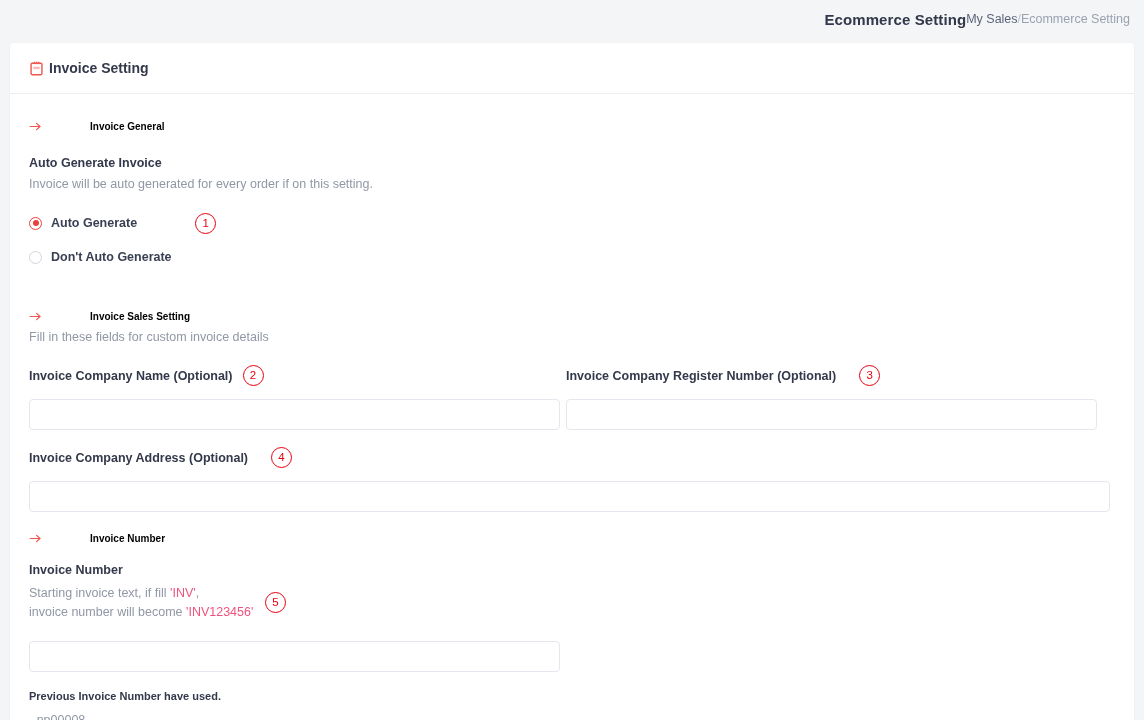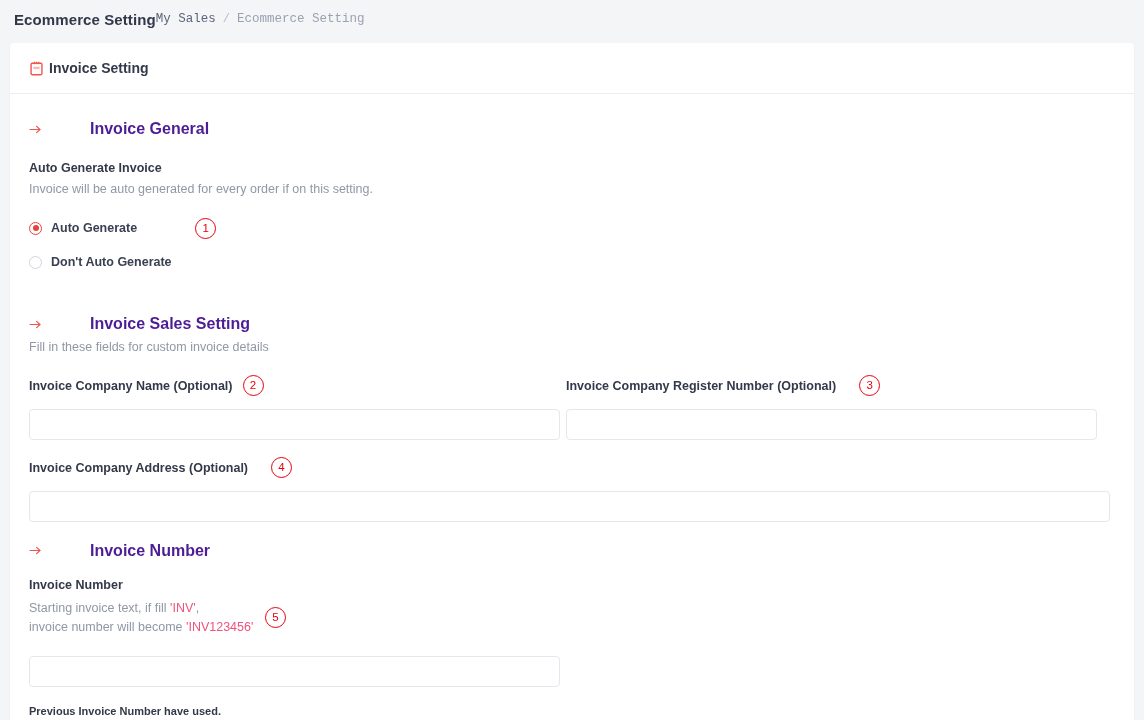--- a/index.html
+++ b/index.html
@@ -8,29 +8,29 @@
     background: #f4f5f7;
     font-family: "Liberation Sans", sans-serif;
     overflow: hidden;
   }
   .page { position: relative; width: 1144px; height: 720px; }
 
   
   .topbar {
     height: 38px;
     display: flex; align-items: center;
-    justify-content: flex-start;
+    justify-content: flex-end;
     padding: 0 14px 0 14px;
     background: #f4f5f7;
   }
   .page-title {
     font-size: 15px; font-weight: bold; color: #32384a;
     letter-spacing: 0.1px;
   }
-  .breadcrumb { display: flex; align-items: center; gap: 7px; font-size: 12.5px; font-family: Liberation Mono, monospace; }
+  .breadcrumb { display: flex; align-items: center; gap: 0; font-size: 12.5px; }
   .crumb-link { color: #5b6478; }
   .crumb-sep { color: #b8bdc9; font-size: 12px; }
   .crumb-current { color: #9aa1b1; }
 
   
   .card {
     position: absolute; left: 10px; top: 43px;
     width: 1124px; height: 700px;
     background: #ffffff;
     border-radius: 4px;
@@ -45,21 +45,21 @@
   .card-divider { height: 1px; background: #eceef2; width: 100%; }
 
   .card-body { padding: 18px 19px 0 19px; position: relative; }
 
   
   .section-head {
     display: flex; align-items: center; gap: 8px;
     margin-top: 0;
   }
   .arrow-icon { display: inline-flex; width: 13px; height: 13px; }
-  .section-title { font-size: 16px; font-weight: bold; color: #4c1d95; padding-left: 40px; }
+  .section-title { font-size: 10px; font-weight: bold; color: #000000; padding-left: 40px; }
 
   .sub-label { font-size: 12.5px; font-weight: bold; color: #33394a; }
   .hint { font-size: 12.5px; color: #9197a5; line-height: 1.55; }
   .hint .mono-pink { color: #f0527f; }
 
   
   .radio-row { display: flex; align-items: center; gap: 9px; height: 20px; }
   .radio {
     width: 13px; height: 13px; border-radius: 50%;
     border: 1px solid #cfd4dd; background: #fff;

